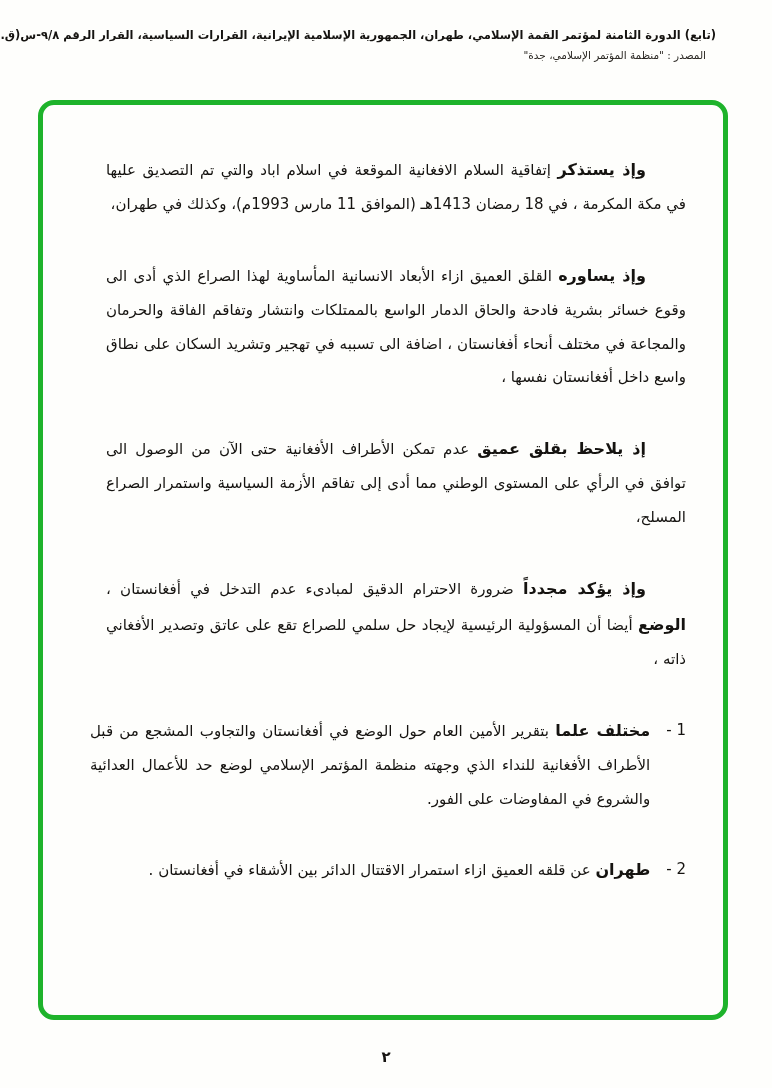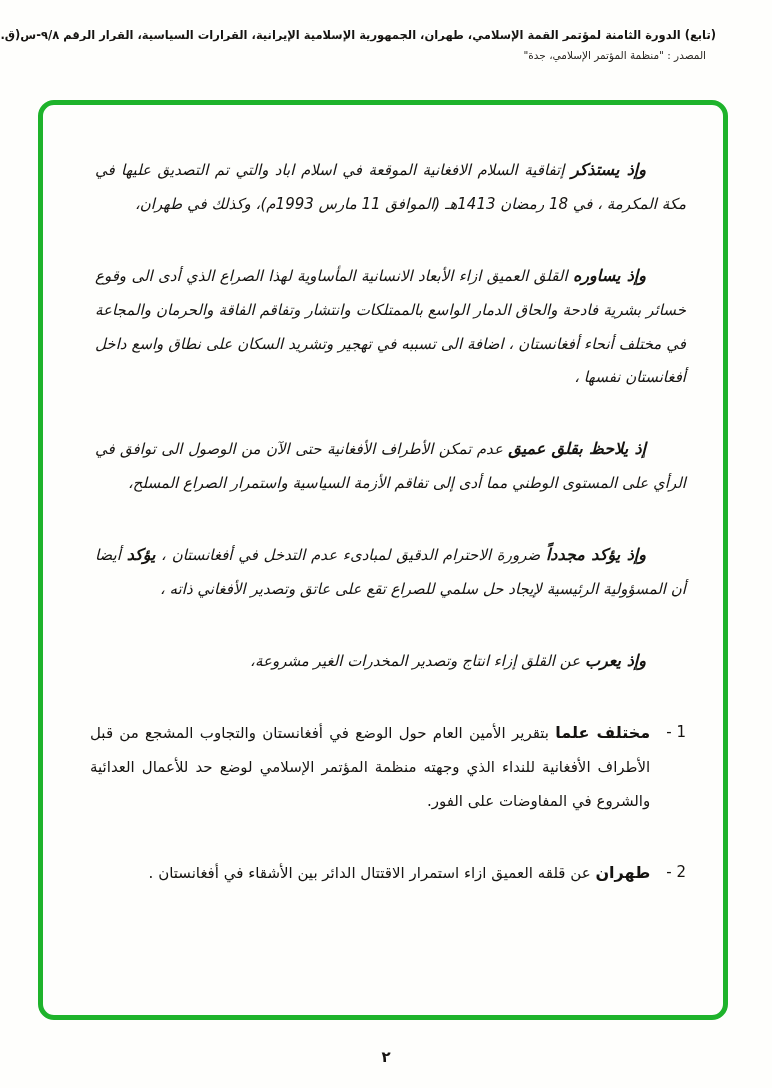--- a/index.html
+++ b/index.html
@@ -57,23 +57,22 @@
     position: absolute;
     top: 152px;
     right: 86px;
     left: 90px;
     direction: rtl;
     text-align: justify;
     font-size: 15px;
     line-height: 2.25;
   }
   p.para {
-    margin: 0 0 36px 5px;
+    margin: 0 0 36px 16px;
     text-indent: 40px;
-    font-style: italic;
   }
   .lead {
     font-weight: 700;
     font-size: 1.07em;
   }
   .item {
     display: flex;
     direction: rtl;
     gap: 16px;
     margin: 10px 0 36px 0;
@@ -106,22 +105,21 @@
   <div class="header-line1">(تابع) الدورة الثامنة لمؤتمر القمة الإسلامي، طهران، الجمهورية الإسلامية الإيرانية، القرارات السياسية، القرار الرقم ٩/٨-س(ق.إ)</div>
   <div class="header-line2">المصدر : "منظمة المؤتمر الإسلامي، جدة"</div>
 </div>
 
 <div class="green-box"></div>
 
 <div class="doc-content" id="doc-body">
     <p class="para"><span class="lead">وإذ يستذكر</span><span> إتفاقية السلام الافغانية الموقعة في اسلام اباد والتي تم التصديق عليها في مكة المكرمة ، في 18 رمضان 1413هـ (الموافق 11 مارس 1993م)، وكذلك في طهران،</span></p>
     <p class="para"><span class="lead">وإذ يساوره</span><span> القلق العميق ازاء الأبعاد الانسانية المأساوية لهذا الصراع الذي أدى الى وقوع خسائر بشرية فادحة والحاق الدمار الواسع بالممتلكات وانتشار وتفاقم الفاقة والحرمان والمجاعة في مختلف أنحاء أفغانستان ، اضافة الى تسببه في تهجير وتشريد السكان على نطاق واسع داخل أفغانستان نفسها ،</span></p>
     <p class="para"><span class="lead">إذ يلاحظ بقلق عميق</span><span> عدم تمكن الأطراف الأفغانية حتى الآن من الوصول الى توافق في الرأي على المستوى الوطني مما أدى إلى تفاقم الأزمة السياسية واستمرار الصراع المسلح،</span></p>
-    <p class="para"><span class="lead">وإذ يؤكد مجدداً</span><span> ضرورة الاحترام الدقيق لمبادىء عدم التدخل في أفغانستان ، </span><span class="lead">يؤكد</span><span> أيضا أن المسؤولية الرئيسية لإيجاد حل سلمي للصراع تقع على عاتق وتصدير الأفغاني ذاته ،</span></p>
-    <p class="para"><span class="lead">وإذ يعرب</span><span> عن القلق إزاء انتاج وتصدير المخدرات الغير مشروعة،</span></p>
+    <p class="para"><span class="lead">وإذ يؤكد مجدداً</span><span> ضرورة الاحترام الدقيق لمبادىء عدم التدخل في أفغانستان ، </span><span class="lead">الوضع</span><span> أيضا أن المسؤولية الرئيسية لإيجاد حل سلمي للصراع تقع على عاتق وتصدير الأفغاني ذاته ،</span></p>
     <div class="item">
       <span class="item-marker">1 -</span>
       <span class="item-text"><span class="lead">مختلف علما</span><span> بتقرير الأمين العام حول الوضع في أفغانستان والتجاوب المشجع من قبل الأطراف الأفغانية للنداء الذي وجهته منظمة المؤتمر الإسلامي لوضع حد للأعمال العدائية والشروع في المفاوضات على الفور.</span></span>
     </div>
     <div class="item">
       <span class="item-marker">2 -</span>
       <span class="item-text"><span class="lead">طهران</span><span> عن قلقه العميق ازاء استمرار الاقتتال الدائر بين الأشقاء في أفغانستان .</span></span>
     </div>
   </div>
 

